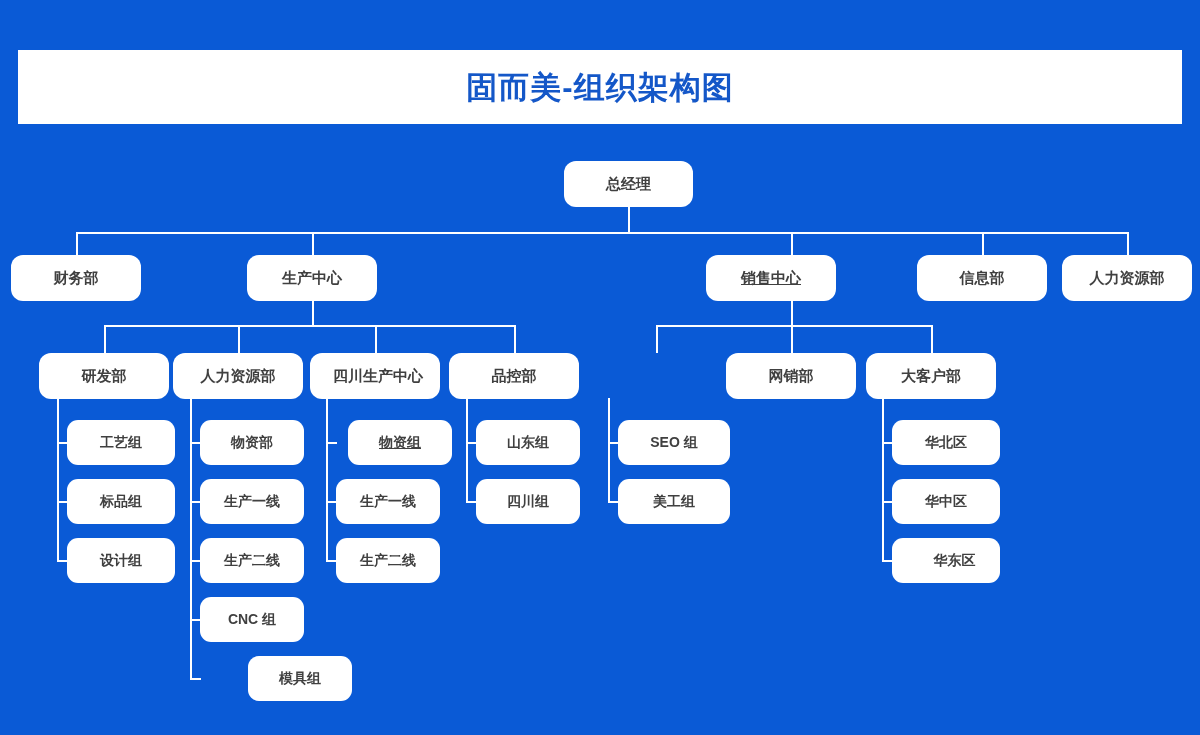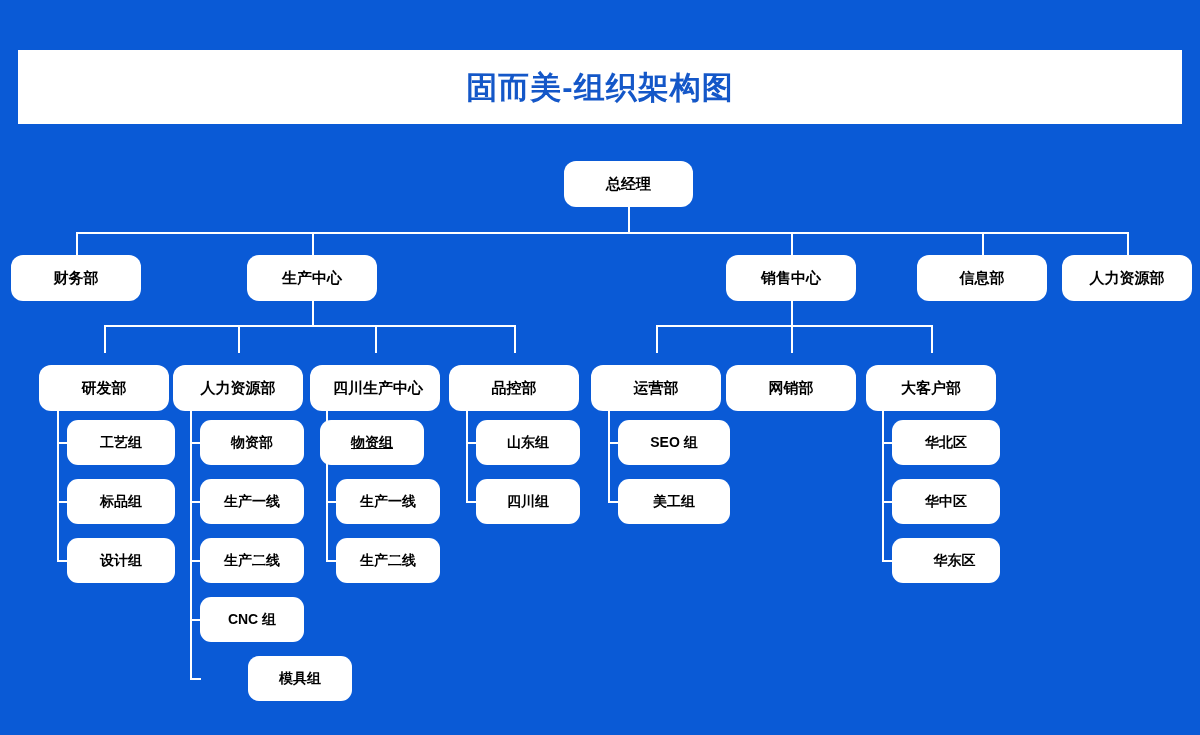--- a/index.html
+++ b/index.html
@@ -58,29 +58,29 @@
 
   
   .node {
     position: absolute;
     background: #ffffff;
     border-radius: 11px;
     display: flex;
     align-items: center;
     justify-content: center;
     box-sizing: border-box;
-    color: #000000;
+    color: #404040;
     font-weight: bold;
     text-align: right;
     line-height: 1.1;
     white-space: nowrap;
   }
   .node.lvl0 { font-size: 15px; border-radius: 12px; }
   .node.lvl1 { font-size: 15px; border-radius: 12px; }
-  .node.lvl2 { font-size: 15px; border-radius: 12px; margin-top: 12px; }
+  .node.lvl2 { font-size: 15px; border-radius: 12px; }
   .node.lvl3 { font-size: 14px; border-radius: 11px; }
 </style>
 </head>
 <body>
 
 <div id="chart-root">
 
   <div class="title-banner">
     <div class="title-text">固而美-组织架构图</div>
   </div>
@@ -140,44 +140,43 @@
     <div class="conn v" style="left:882px; top:398px; height:164px;"></div>
     <div class="conn h" style="left:882px; top:442px; width:11px;"></div>
     <div class="conn h" style="left:882px; top:501px; width:11px;"></div>
     <div class="conn h" style="left:882px; top:560px; width:11px;"></div>
   </div>
 
   <div class="node lvl0" style="left:564px; top:161px; width:129px; height:46px;">总经理</div>
 
   <div class="node lvl1" style="left:11px; top:255px; width:130px; height:46px;">财务部</div>
   <div class="node lvl1" style="left:247px; top:255px; width:130px; height:46px;">生产中心</div>
-  <div class="node lvl1" style="left:726px; top:255px; width:130px; height:46px;">销售中心</div>
+  <div class="node lvl1" style="left:706px; top:255px; width:130px; height:46px;text-decoration:underline;">销售中心</div>
   <div class="node lvl1" style="left:917px; top:255px; width:130px; height:46px;">信息部</div>
   <div class="node lvl1" style="left:1062px; top:255px; width:130px; height:46px;">人力资源部</div>
 
   <div class="node lvl2" style="left:39px; top:353px; width:130px; height:46px;">研发部</div>
   <div class="node lvl2" style="left:173px; top:353px; width:130px; height:46px;">人力资源部</div>
   <div class="node lvl2" style="left:310px; top:353px; width:130px; height:46px;padding-left:6px;">四川生产中心</div>
   <div class="node lvl2" style="left:449px; top:353px; width:130px; height:46px;">品控部</div>
 
-  <div class="node lvl2" style="left:591px; top:353px; width:130px; height:46px;">运营部</div>
   <div class="node lvl2" style="left:726px; top:353px; width:130px; height:46px;">网销部</div>
   <div class="node lvl2" style="left:866px; top:353px; width:130px; height:46px;">大客户部</div>
 
   <div class="node lvl3" style="left:67px; top:420px; width:108px; height:45px;">工艺组</div>
   <div class="node lvl3" style="left:67px; top:479px; width:108px; height:45px;">标品组</div>
   <div class="node lvl3" style="left:67px; top:538px; width:108px; height:45px;">设计组</div>
 
   <div class="node lvl3" style="left:200px; top:420px; width:104px; height:45px;">物资部</div>
   <div class="node lvl3" style="left:200px; top:479px; width:104px; height:45px;">生产一线</div>
   <div class="node lvl3" style="left:200px; top:538px; width:104px; height:45px;">生产二线</div>
   <div class="node lvl3" style="left:200px; top:597px; width:104px; height:45px;">CNC 组</div>
   <div class="node lvl3" style="left:200px; top:656px; width:104px; height:45px;margin-left:48px;">模具组</div>
 
-  <div class="node lvl3" style="left:320px; top:420px; width:104px; height:45px;text-decoration:underline;">物资组</div>
+  <div class="node lvl3" style="left:348px; top:420px; width:104px; height:45px;text-decoration:underline;">物资组</div>
   <div class="node lvl3" style="left:336px; top:479px; width:104px; height:45px;">生产一线</div>
   <div class="node lvl3" style="left:336px; top:538px; width:104px; height:45px;">生产二线</div>
 
   <div class="node lvl3" style="left:476px; top:420px; width:104px; height:45px;">山东组</div>
   <div class="node lvl3" style="left:618px; top:420px; width:112px; height:45px;">SEO 组</div>
 
   <div class="node lvl3" style="left:476px; top:479px; width:104px; height:45px;">四川组</div>
   <div class="node lvl3" style="left:618px; top:479px; width:112px; height:45px;">美工组</div>
 
   <div class="node lvl3" style="left:892px; top:420px; width:108px; height:45px;">华北区</div>

